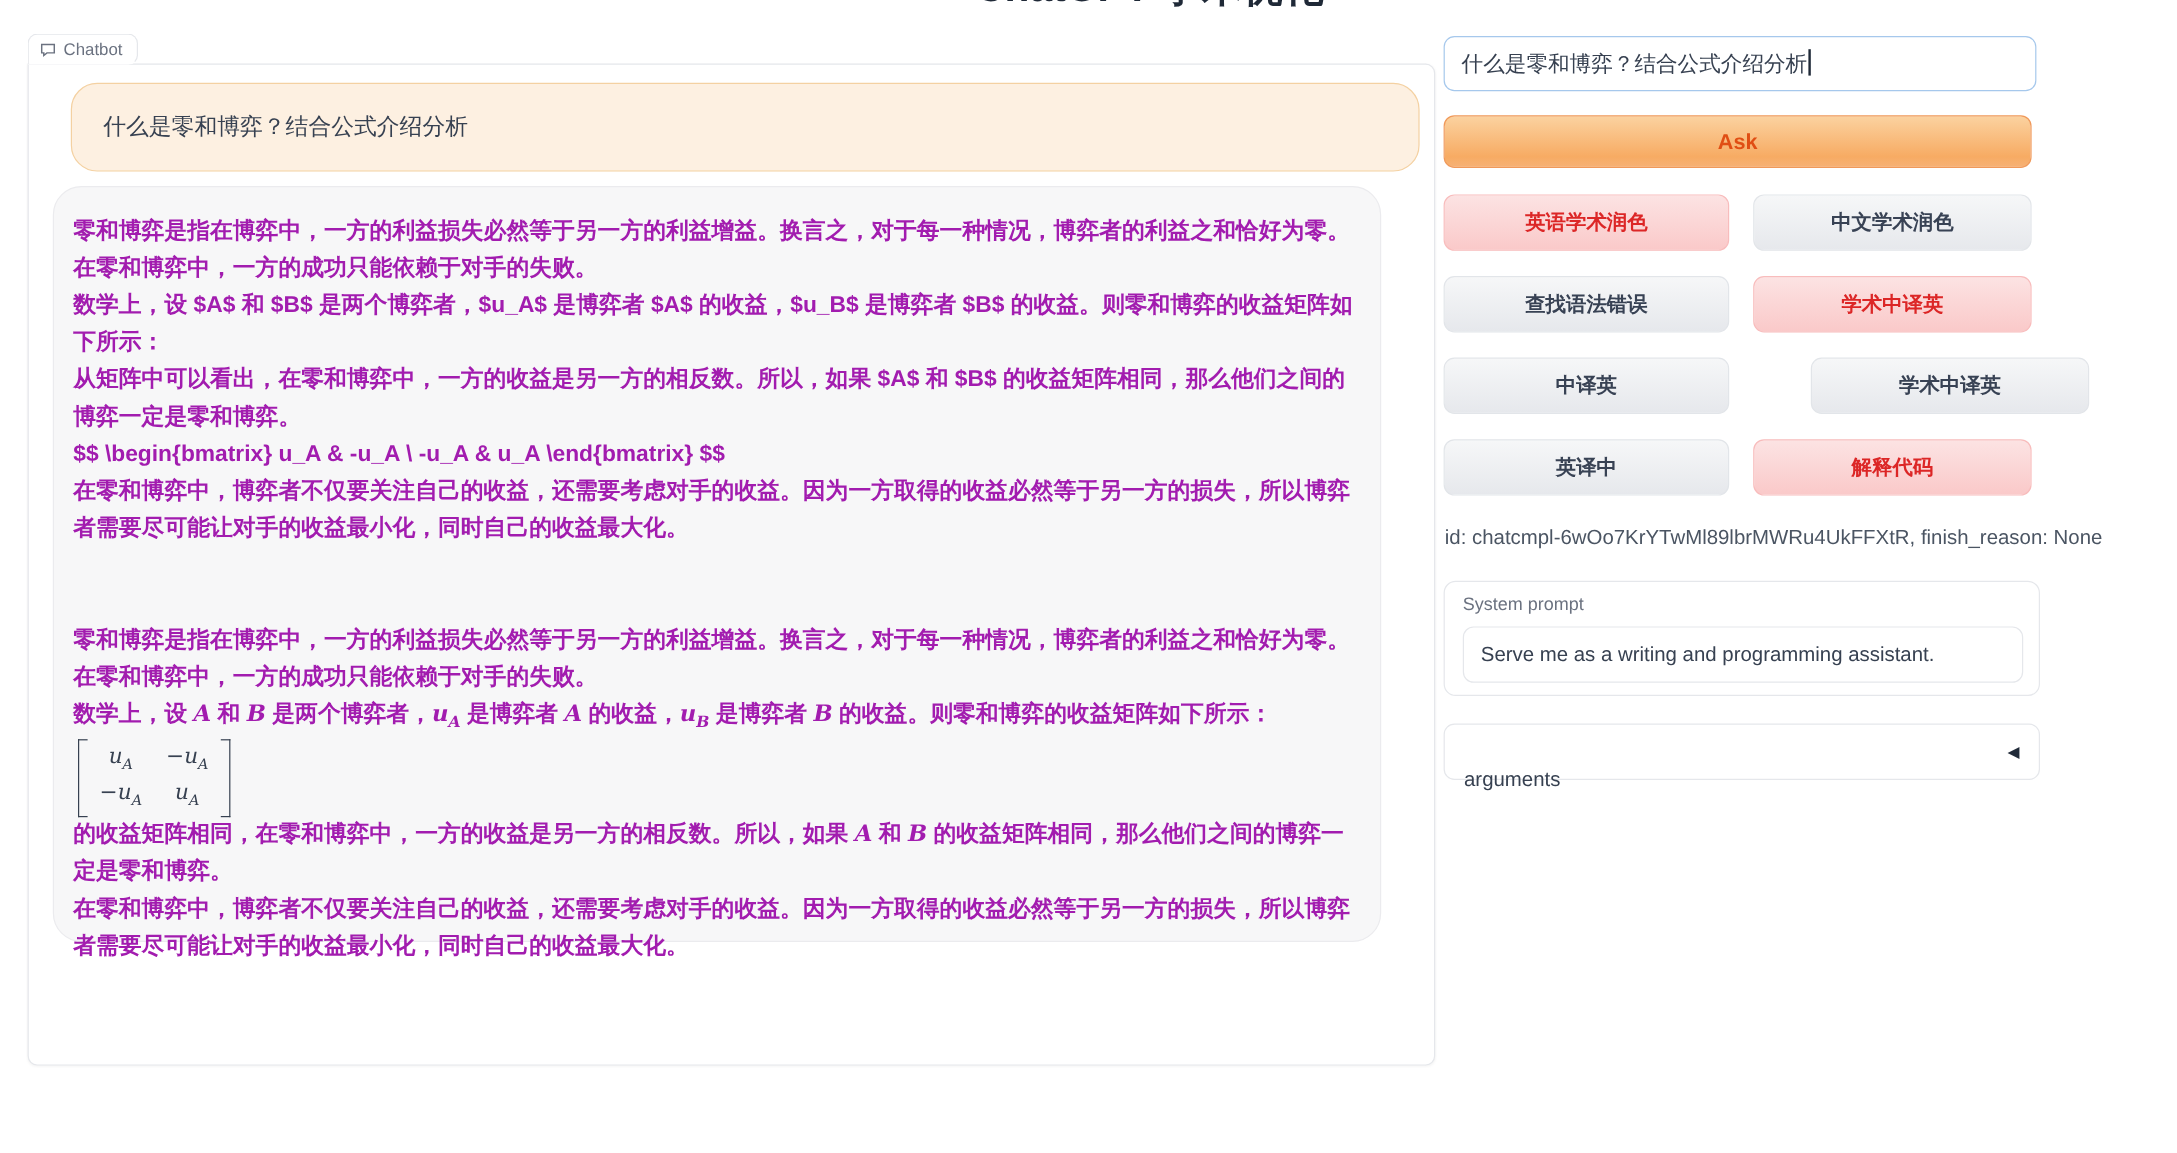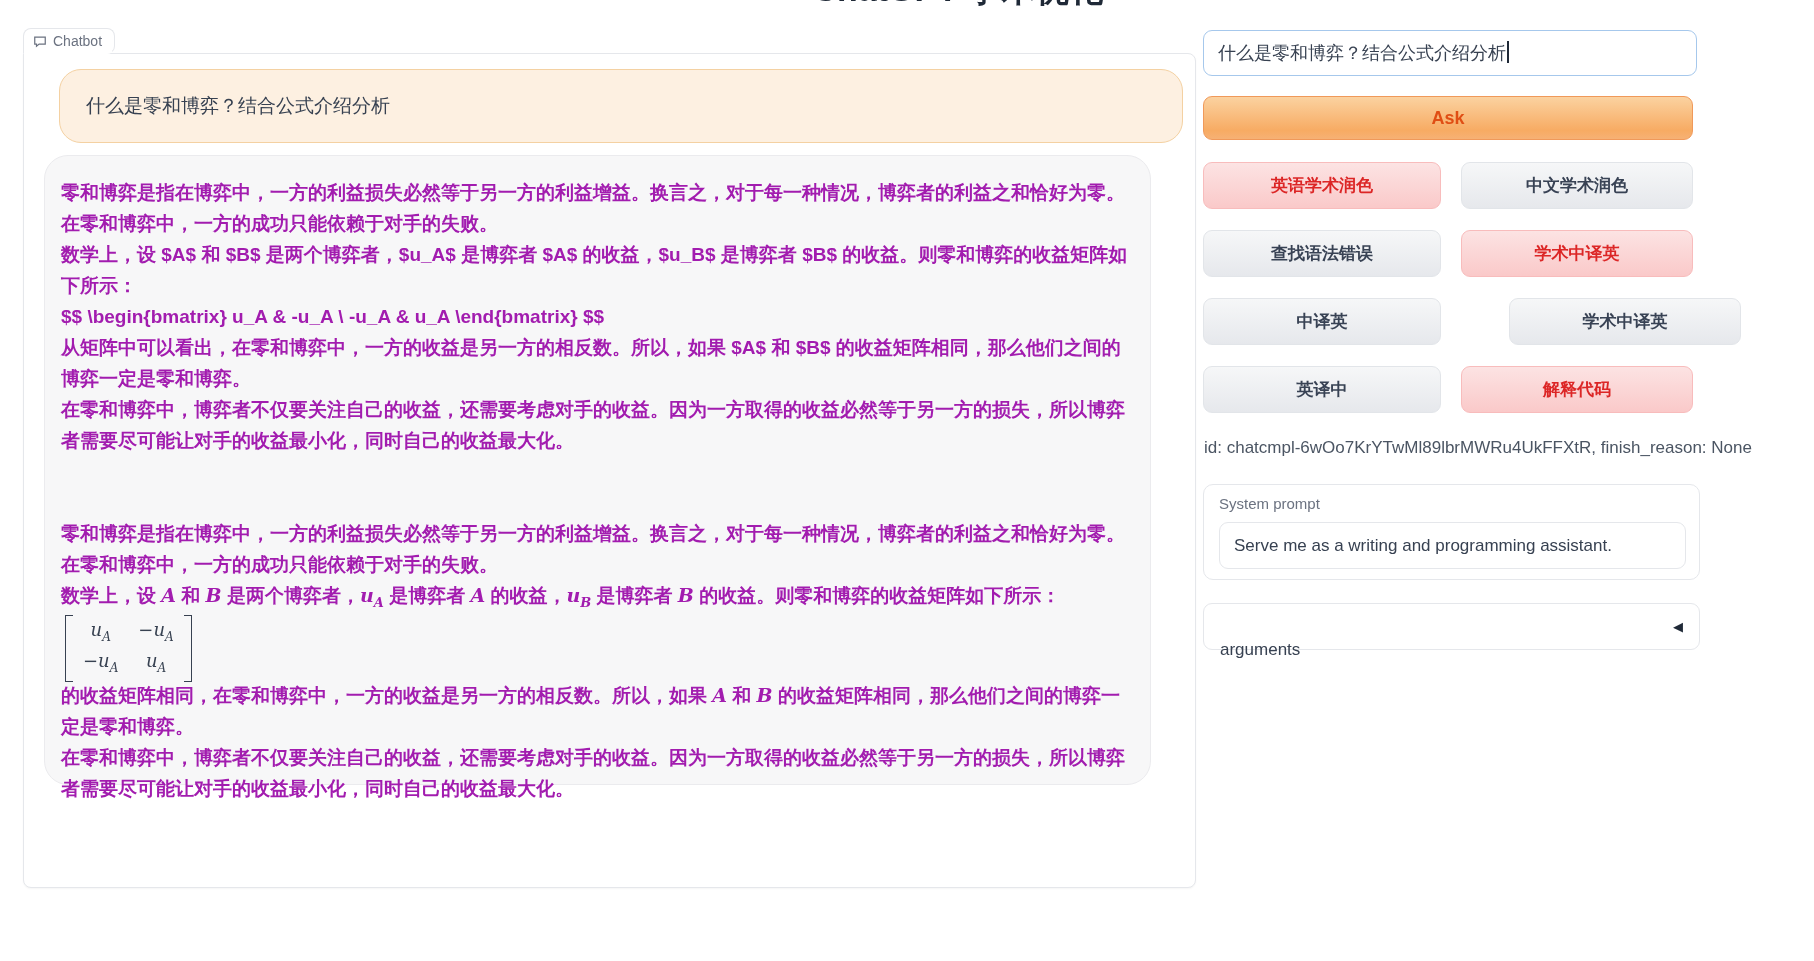--- a/index.html
+++ b/index.html
@@ -108,22 +108,22 @@
 
     <div class="user-bubble">
       <span>什么是零和博弈？结合公式介绍分析</span>
     </div>
 
     <div class="bot-bubble">
 
       <div id="part1">
           <p class="msg-line">零和博弈是指在博弈中，一方的利益损失必然等于另一方的利益增益。换言之，对于每一种情况，博弈者的利益之和恰好为零。在零和博弈中，一方的成功只能依赖于对手的失败。</p>
           <p class="msg-line">数学上，设 $A$ 和 $B$ 是两个博弈者，$u_A$ 是博弈者 $A$ 的收益，$u_B$ 是博弈者 $B$ 的收益。则零和博弈的收益矩阵如下所示：</p>
+          <p class="msg-line">从矩阵中可以看出，在零和博弈中，一方的收益是另一方的相反数。所以，如果 $A$ 和 $B$ 的收益矩阵相同，那么他们之间的博弈一定是零和博弈。</p>
           <p class="msg-line">$$ \begin{bmatrix} u_A &amp; -u_A \ -u_A &amp; u_A \end{bmatrix} $$</p>
-          <p class="msg-line">从矩阵中可以看出，在零和博弈中，一方的收益是另一方的相反数。所以，如果 $A$ 和 $B$ 的收益矩阵相同，那么他们之间的博弈一定是零和博弈。</p>
           <p class="msg-line">在零和博弈中，博弈者不仅要关注自己的收益，还需要考虑对手的收益。因为一方取得的收益必然等于另一方的损失，所以博弈者需要尽可能让对手的收益最小化，同时自己的收益最大化。</p>
         </div>
 
       <div class="part2">
         <p class="msg-line">零和博弈是指在博弈中，一方的利益损失必然等于另一方的利益增益。换言之，对于每一种情况，博弈者的利益之和恰好为零。在零和博弈中，一方的成功只能依赖于对手的失败。</p>
         <p class="msg-line"><span>数学上，设 </span><span class="math">A</span><span> 和 </span><span class="math">B</span><span> 是两个博弈者，</span><span class="math">u<sub>A</sub></span><span> 是博弈者 </span><span class="math">A</span><span> 的收益，</span><span class="math">u<sub>B</sub></span><span> 是博弈者 </span><span class="math">B</span><span> 的收益。则零和博弈的收益矩阵如下所示：</span></p>
 
         <div class="matrix-row">
           <span class="matrix">
             <span class="bracket left"></span>

